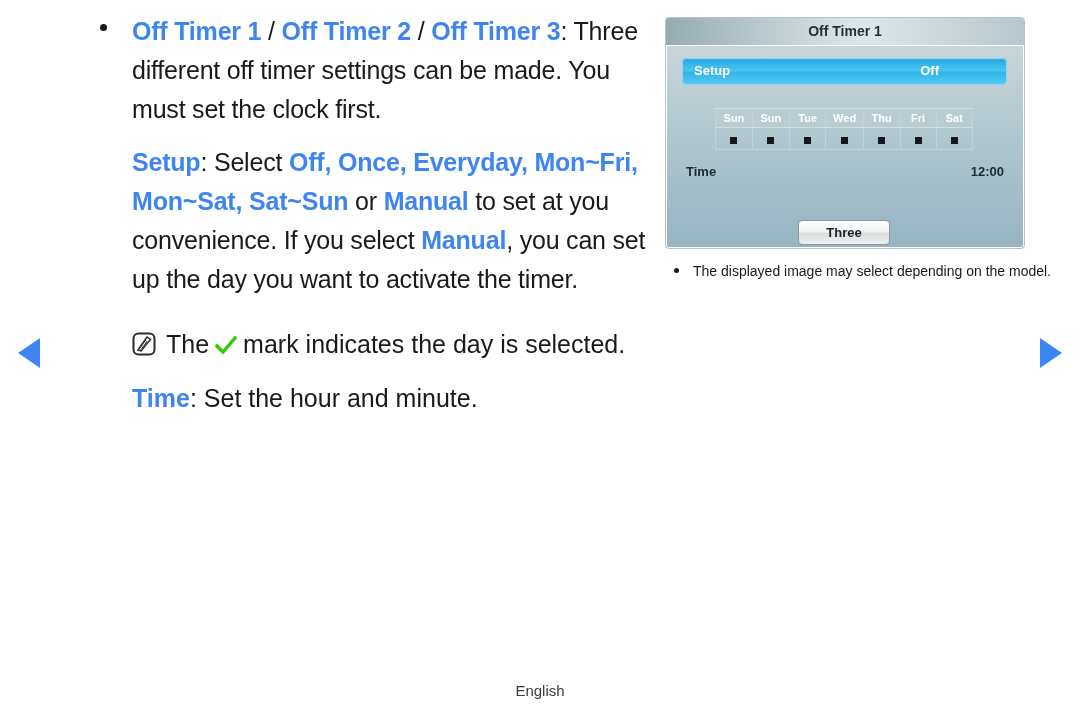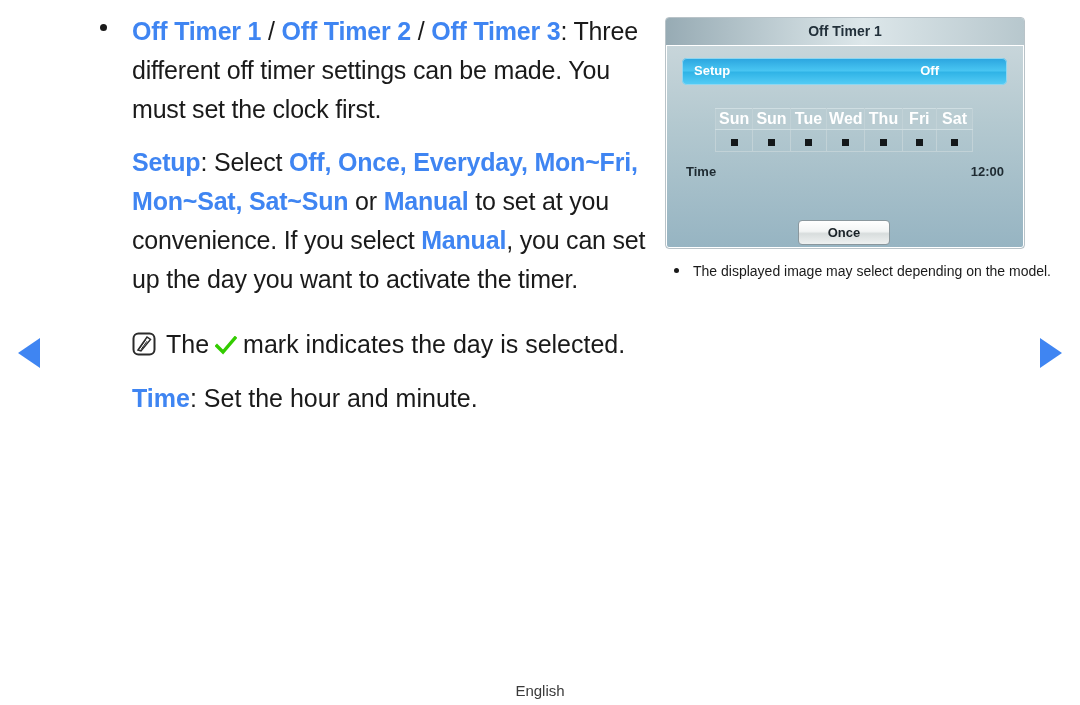--- a/index.html
+++ b/index.html
@@ -149,21 +149,21 @@
   }
   .day-table td {
     width: 36px;
     text-align: center;
     border-left: 1px solid #c2d2d7;
     border-right: 1px solid #c2d2d7;
   }
   .day-table tr.head td {
     background: #b9ccd2;
     color: #ffffff;
-    font-size: 16px;
+    font-size: 11px;
     font-weight: bold;
     height: 16px;
     border-top: 1px solid #cfdee2;
     border-bottom: 1px solid #cfdee2;
   }
   .day-table tr.marks td {
     height: 19px;
     border-bottom: 1px solid #c2d2d7;
   }
   .mark-square {
@@ -299,21 +299,21 @@
       <td><span class="mark-square"></span></td>
     </tr>
   </tbody>
     </table>
 
   <div class="time-row">
     <span>Time</span>
     <span class="v">12:00</span>
   </div>
 
-  <div class="close-btn">Once</div>
+  <div class="close-btn">Three</div>
 
 </div>
 
 <div class="side-note">
   <span class="dot"></span>
   <span>The displayed image may select depending on the model.</span>
 </div>
 
 <div class="footer">English</div>
 

